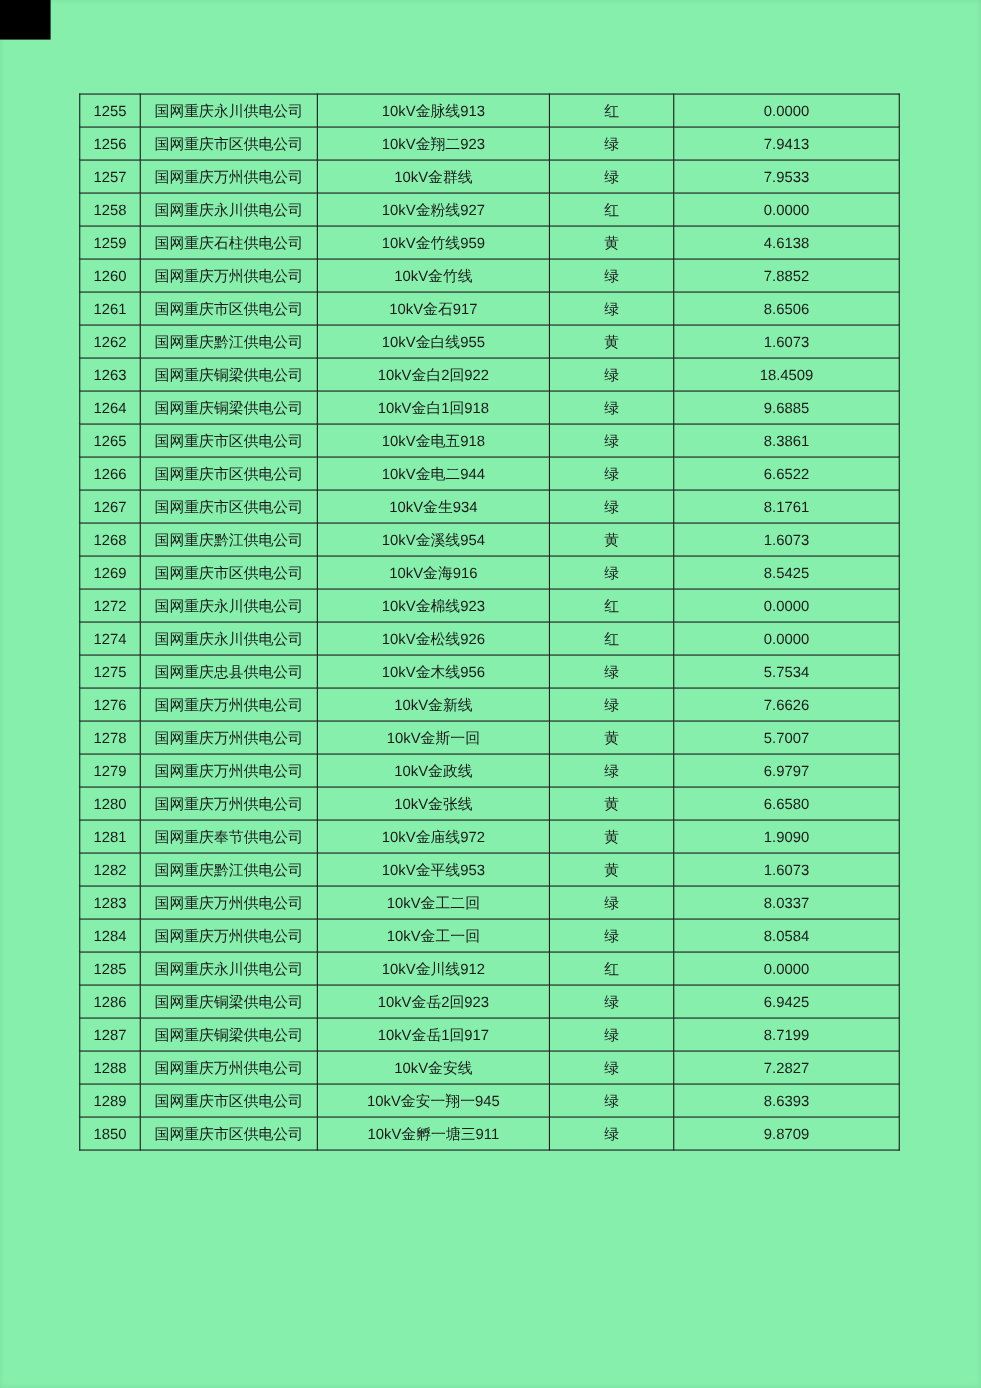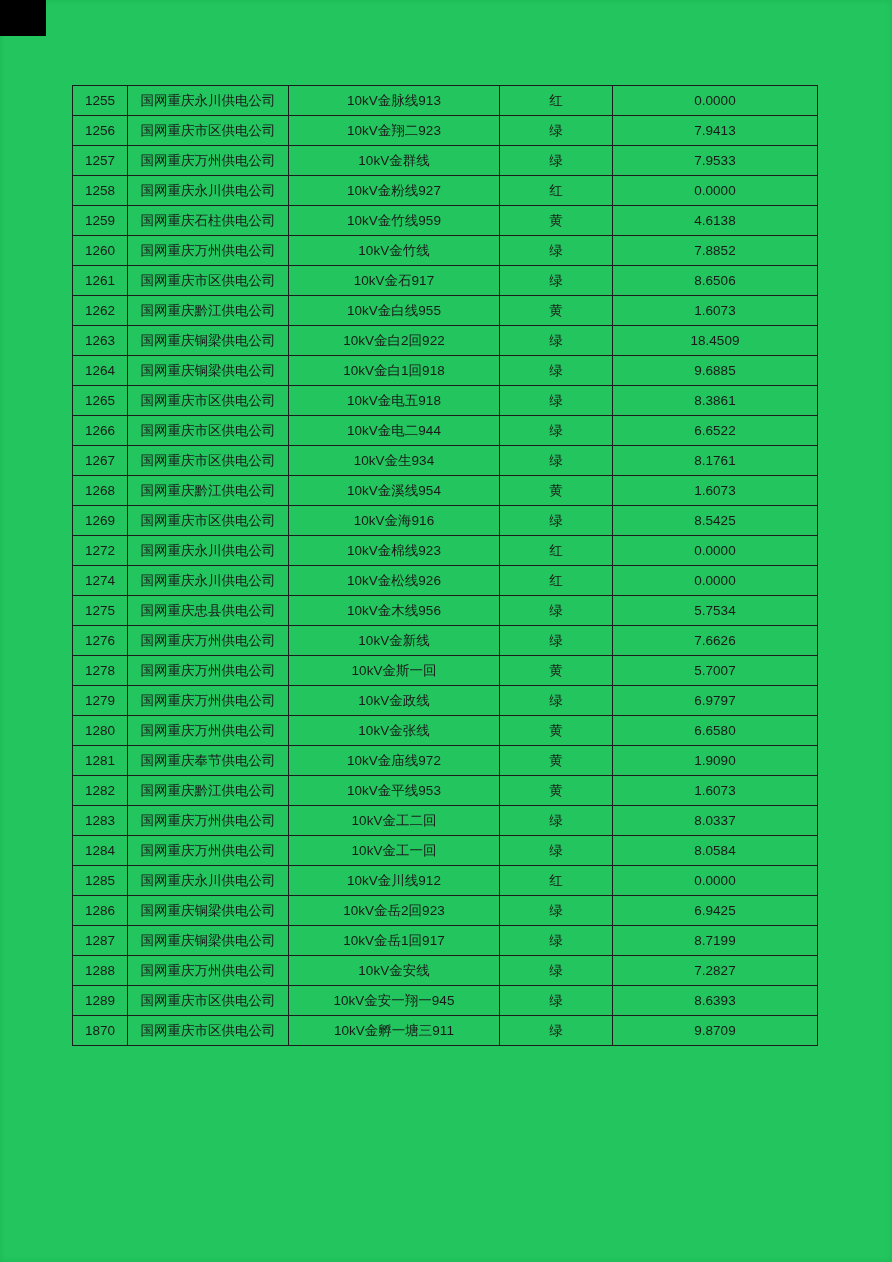--- a/index.html
+++ b/index.html
@@ -5,21 +5,21 @@
   html, body {
     margin: 0;
     padding: 0;
     background: #f2f2f2;
     font-family: "Liberation Sans", "DejaVu Sans", sans-serif;
   }
   .page {
     position: relative;
     width: 892px;
     height: 1262px;
-    background: #22c55e;
+    background: #86efac;
     margin: 0 auto;
     overflow: hidden;
     box-shadow: inset 0 0 6px rgba(0,0,0,0.08);
   }
   .corner-mark {
     position: absolute;
     left: 0;
     top: 0;
     width: 46px;
     height: 36px;
@@ -268,21 +268,21 @@
           <td class="col-value">7.2827</td>
         </tr>
         <tr>
           <td class="col-id">1289</td>
           <td class="col-company">国网重庆市区供电公司</td>
           <td class="col-line">10kV金安一翔一945</td>
           <td class="col-status">绿</td>
           <td class="col-value">8.6393</td>
         </tr>
         <tr>
-          <td class="col-id">1870</td>
+          <td class="col-id">1850</td>
           <td class="col-company">国网重庆市区供电公司</td>
           <td class="col-line">10kV金孵一塘三911</td>
           <td class="col-status">绿</td>
           <td class="col-value">9.8709</td>
         </tr>
       </tbody>
   </table>
 </div>
 
 </body></html>

